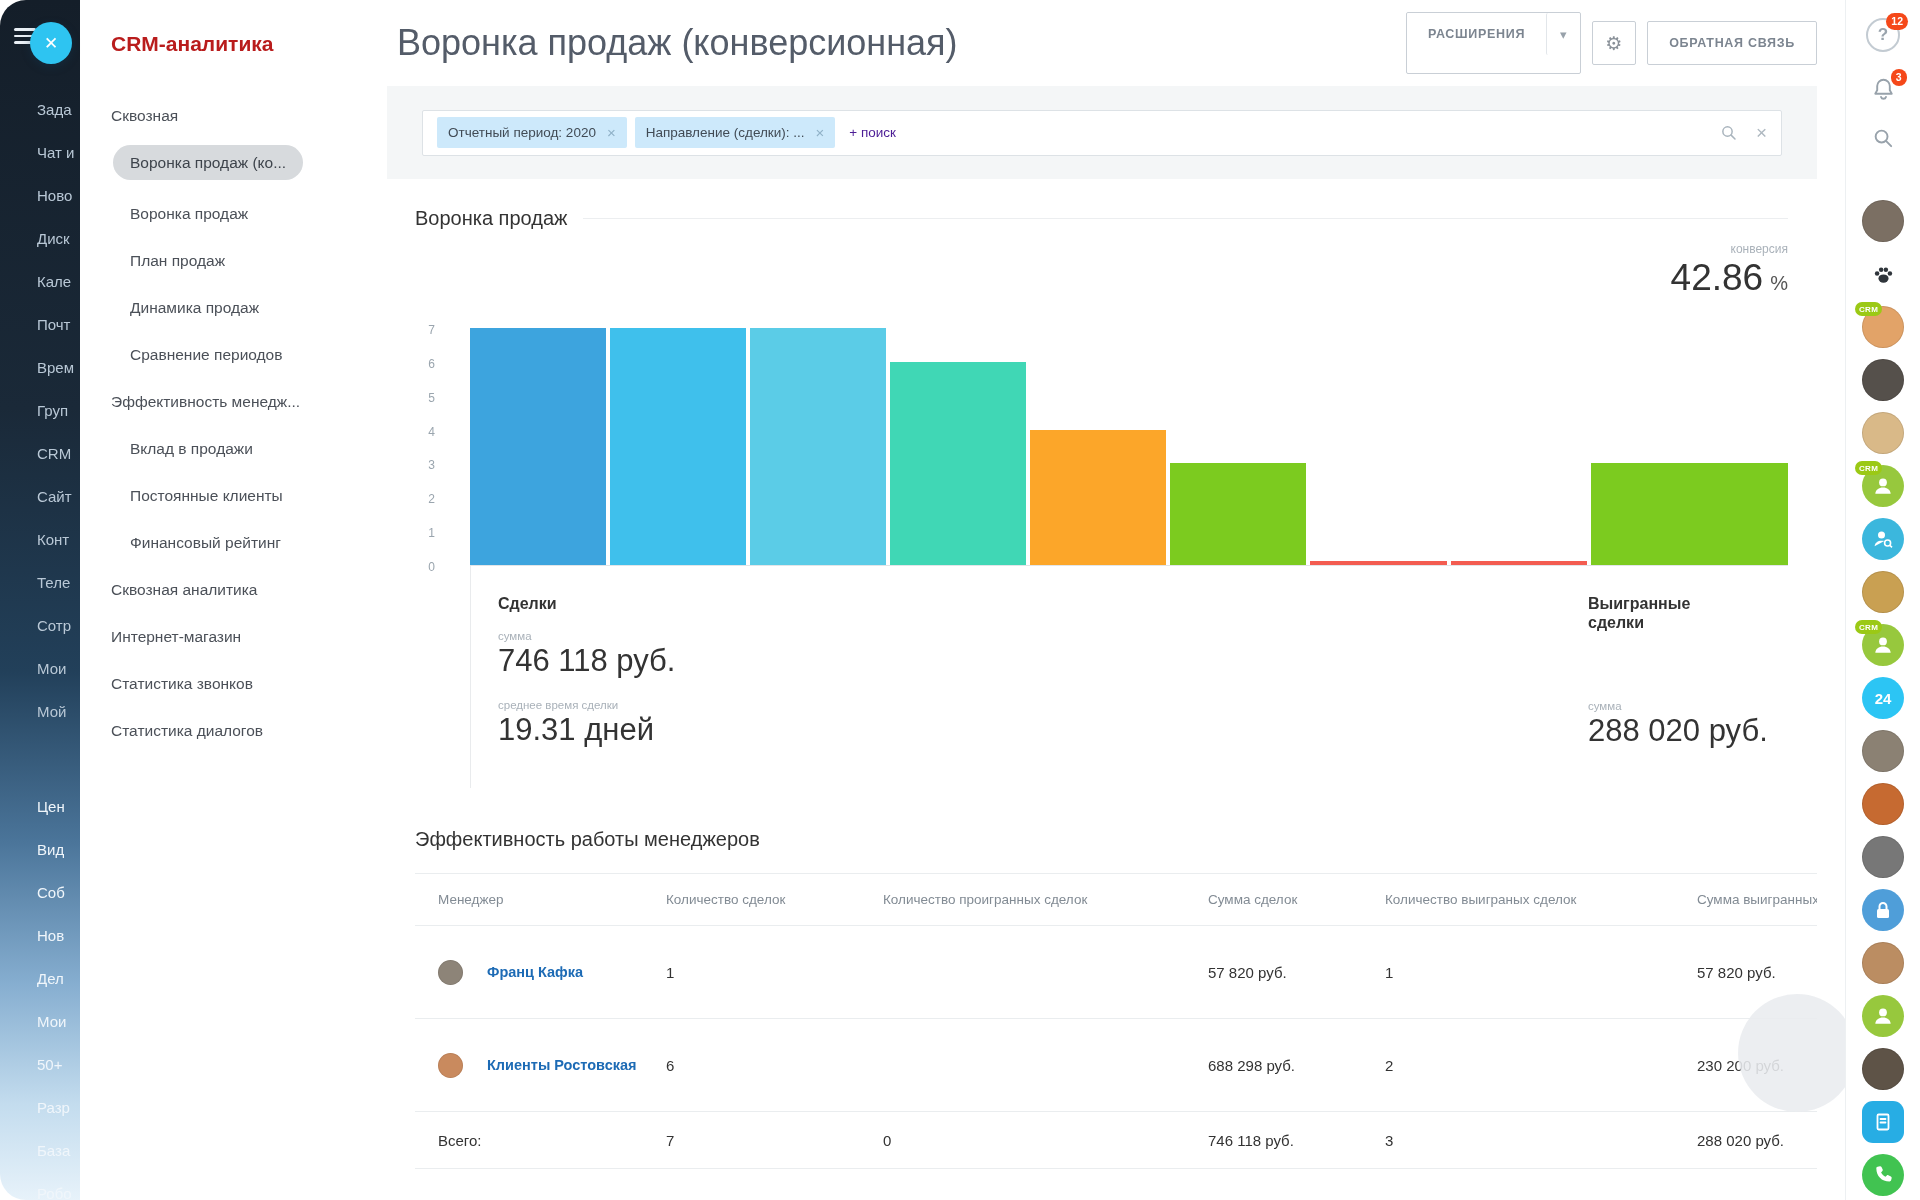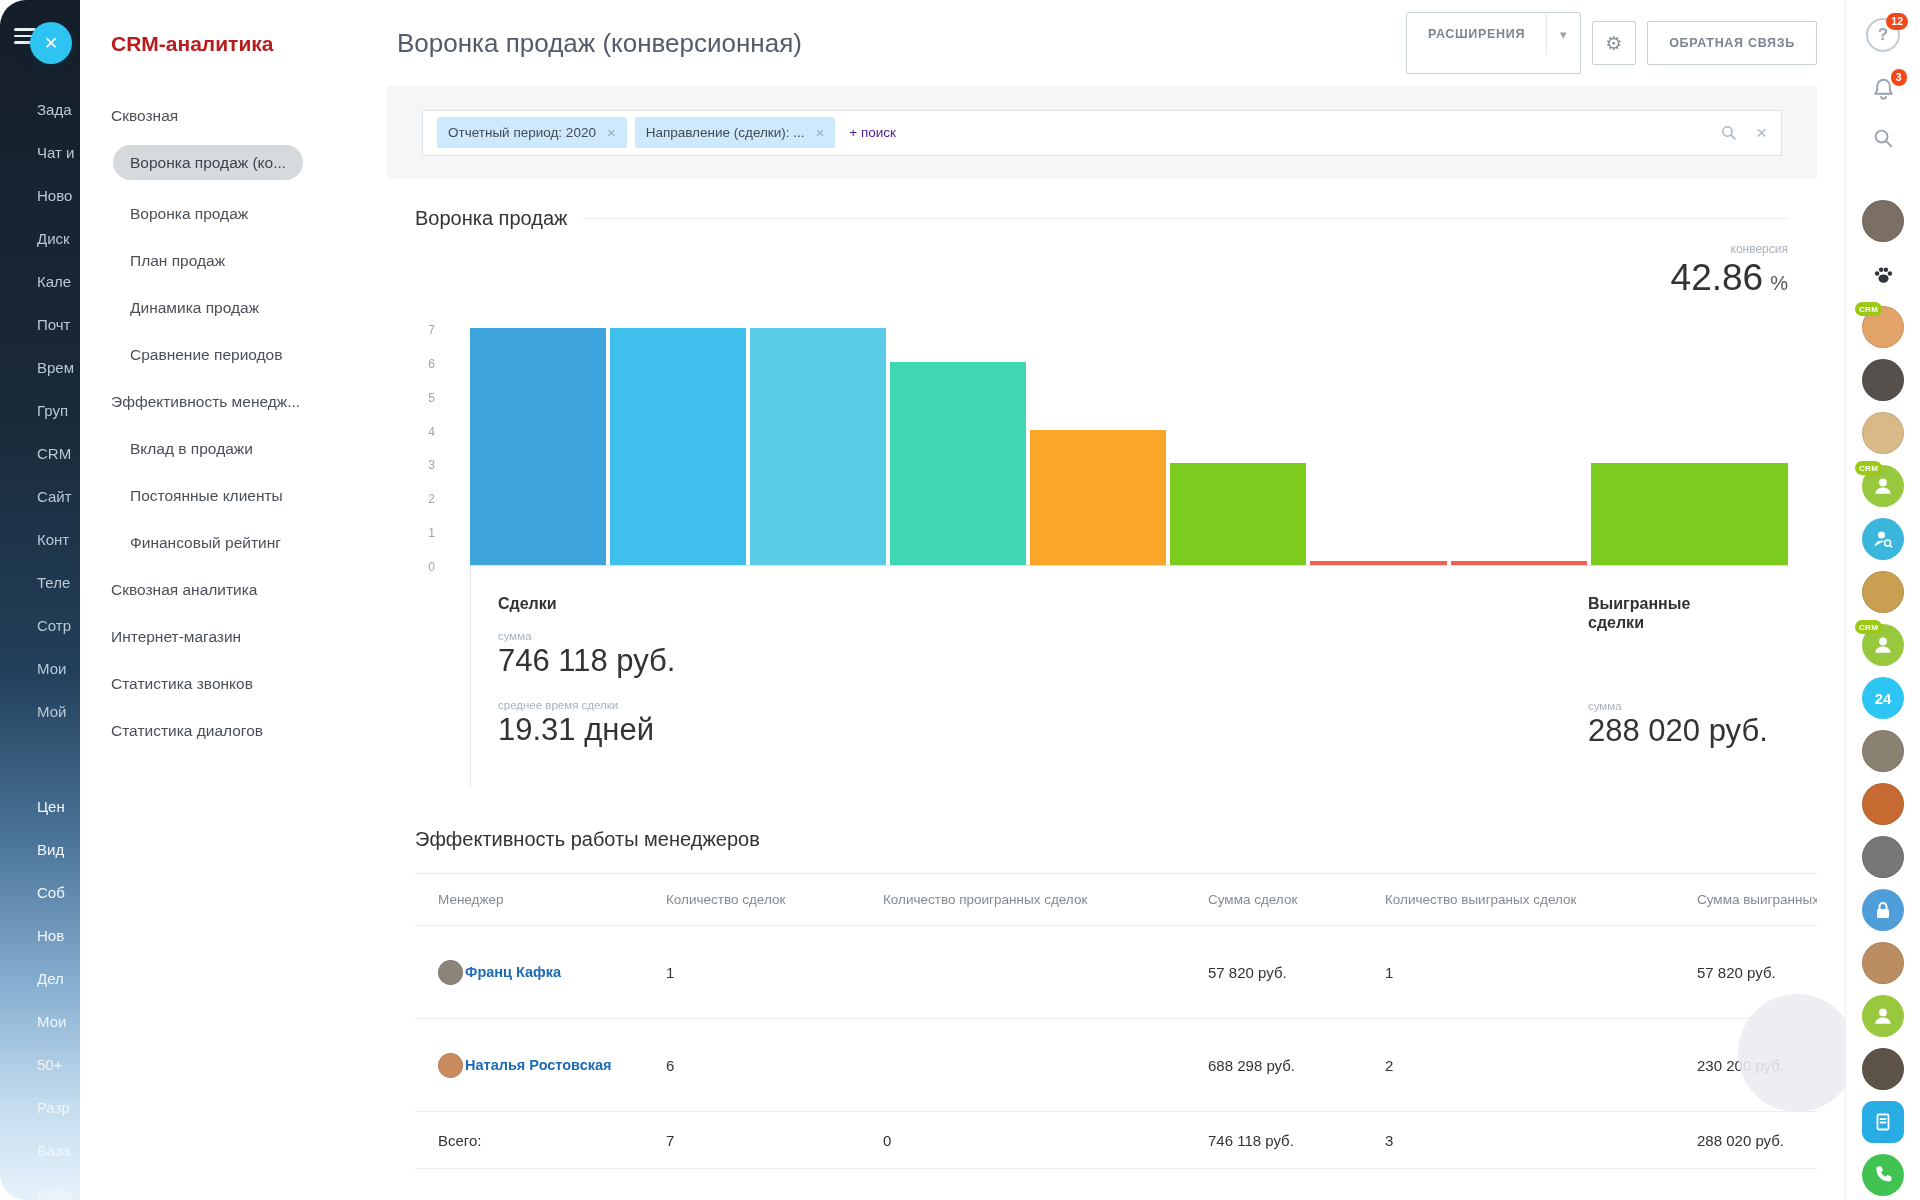--- a/index.html
+++ b/index.html
@@ -25,21 +25,21 @@
   .panel h1{font-size:21px;color:#b91c1c;padding-left:31px;font-weight:700}
   .menu{margin-top:36px}
   .menu-item{padding:14px 0 14px 31px;font-size:15.5px;line-height:19px;color:#4b5058;cursor:pointer;white-space:nowrap;overflow:hidden}
   .menu-item.lvl1{padding-left:50px}
   .menu-item.selected{padding:6px 0 6px 33px}
   .menu-item.selected span{display:inline-block;background:#d7dadd;border-radius:18px;padding:8px 17px;color:#3e444c;max-width:224px;white-space:nowrap;overflow:hidden}
 
   
   .main{position:absolute;left:380px;top:0;bottom:0;width:1465px;background:#fff;z-index:1}
   .main-header{display:flex;align-items:center;height:86px;padding:0 28px 0 17px}
-  .page-title{font-size:26px;color:#545c69;font-weight:400}
+  .page-title{font-size:36px;color:#545c69;font-weight:400}
   .actions{margin-left:auto;display:flex;gap:11px;align-items:center}
   .btn{height:44px;background:#fff;border:1px solid #c9cfd6;border-radius:2px;color:#7c8590;font-size:12.5px;letter-spacing:.7px;
     padding:0 21px;font-weight:700;cursor:pointer;font-family:inherit}
   .btn-group{display:flex;border:1px solid #c9cfd6;border-radius:2px;height:62px}
   .btn-group .btn{border:none;height:42px}
   .btn-group .btn-caret{width:34px;padding:0;border-left:1px solid #e2e6ea;color:#98a1aa;font-size:13px;font-family:"DejaVu Sans",sans-serif}
   .btn-icon{width:44px;padding:0;font-size:19px;color:#8a9199;font-family:"DejaVu Sans",sans-serif}
 
   .filter-strip{margin:0 28px 0 7px;height:93px;background:#f4f6f7;display:flex;align-items:center;padding:0 35px}
   .filter-box{flex:1;height:46px;background:#fff;border:1px solid #dde2e6;border-radius:2px;display:flex;align-items:center;padding:0 14px;gap:8px;cursor:text}
@@ -77,21 +77,21 @@
 
   .managers{margin:0 28px 0 35px;padding-top:40px}
   .tbl{margin-top:22px;border-top:1px solid #eaedef}
   .tbl-head,.tbl-row,.tbl-total{display:grid;grid-template-columns:251px 217px 325px 177px 312px 1fr}
   .tbl-head{padding:17px 0;border-bottom:1px solid #eaedef;color:#828b94;font-size:13.5px;line-height:17px}
   .tbl-head div{white-space:nowrap;overflow:hidden}
   .tbl-head div:first-child,.tbl-row .mgr,.tbl-total .pad{padding-left:23px}
   .tbl-row{height:93px;align-items:center;border-bottom:1px solid #eaedef;font-size:15px;color:#333}
   .tbl-total{height:57px;align-items:center;border-bottom:1px solid #eaedef;font-size:15px;color:#333}
   .cell.clip{white-space:nowrap;overflow:hidden}
-  .mgr{display:flex;align-items:center;gap:2px}
+  .mgr{display:flex;align-items:center;gap:24px}
   .mgr-avatar{width:25px;height:25px;border-radius:50%;flex:0 0 25px;box-shadow:inset 0 0 0 1px rgba(0,0,0,.08)}
   .mgr-name{color:#1d6bb5;font-weight:700;font-size:14.5px;cursor:pointer;text-decoration:none}
 
   .assistant{position:absolute;left:1738px;top:994px;width:118px;height:118px;border-radius:50%;background:#e9ecef;opacity:.88;z-index:3;cursor:pointer}
 
   
   .rail-right{position:absolute;right:0;top:0;bottom:0;width:75px;background:#fff;border-left:1px solid #edf0f2;z-index:4;
     display:flex;flex-direction:column;align-items:center;padding-top:18px;overflow:hidden}
   .rail-top{display:flex;flex-direction:column;align-items:center;gap:24px}
   .rail-btn{position:relative;cursor:pointer;display:flex;align-items:center;justify-content:center}
@@ -279,21 +279,21 @@
     <div class="cell">1</div>
     <div class="cell"></div>
     <div class="cell">57 820 руб.</div>
     <div class="cell">1</div>
     <div class="cell clip">57 820 руб.</div>
   </div>
 
   <div class="tbl-row">
     <div class="cell mgr">
       <span class="mgr-avatar" style="background: rgb(201, 138, 94);"></span>
-      <a class="mgr-name">Наталья Ростовская</a>
+      <a class="mgr-name">Клиенты Ростовская</a>
     </div>
     <div class="cell">6</div>
     <div class="cell"></div>
     <div class="cell">688 298 руб.</div>
     <div class="cell">2</div>
     <div class="cell clip">230 200 руб.</div>
   </div>
 </div>
         <div class="tbl-total">
           <div class="cell pad">Всего:</div>

